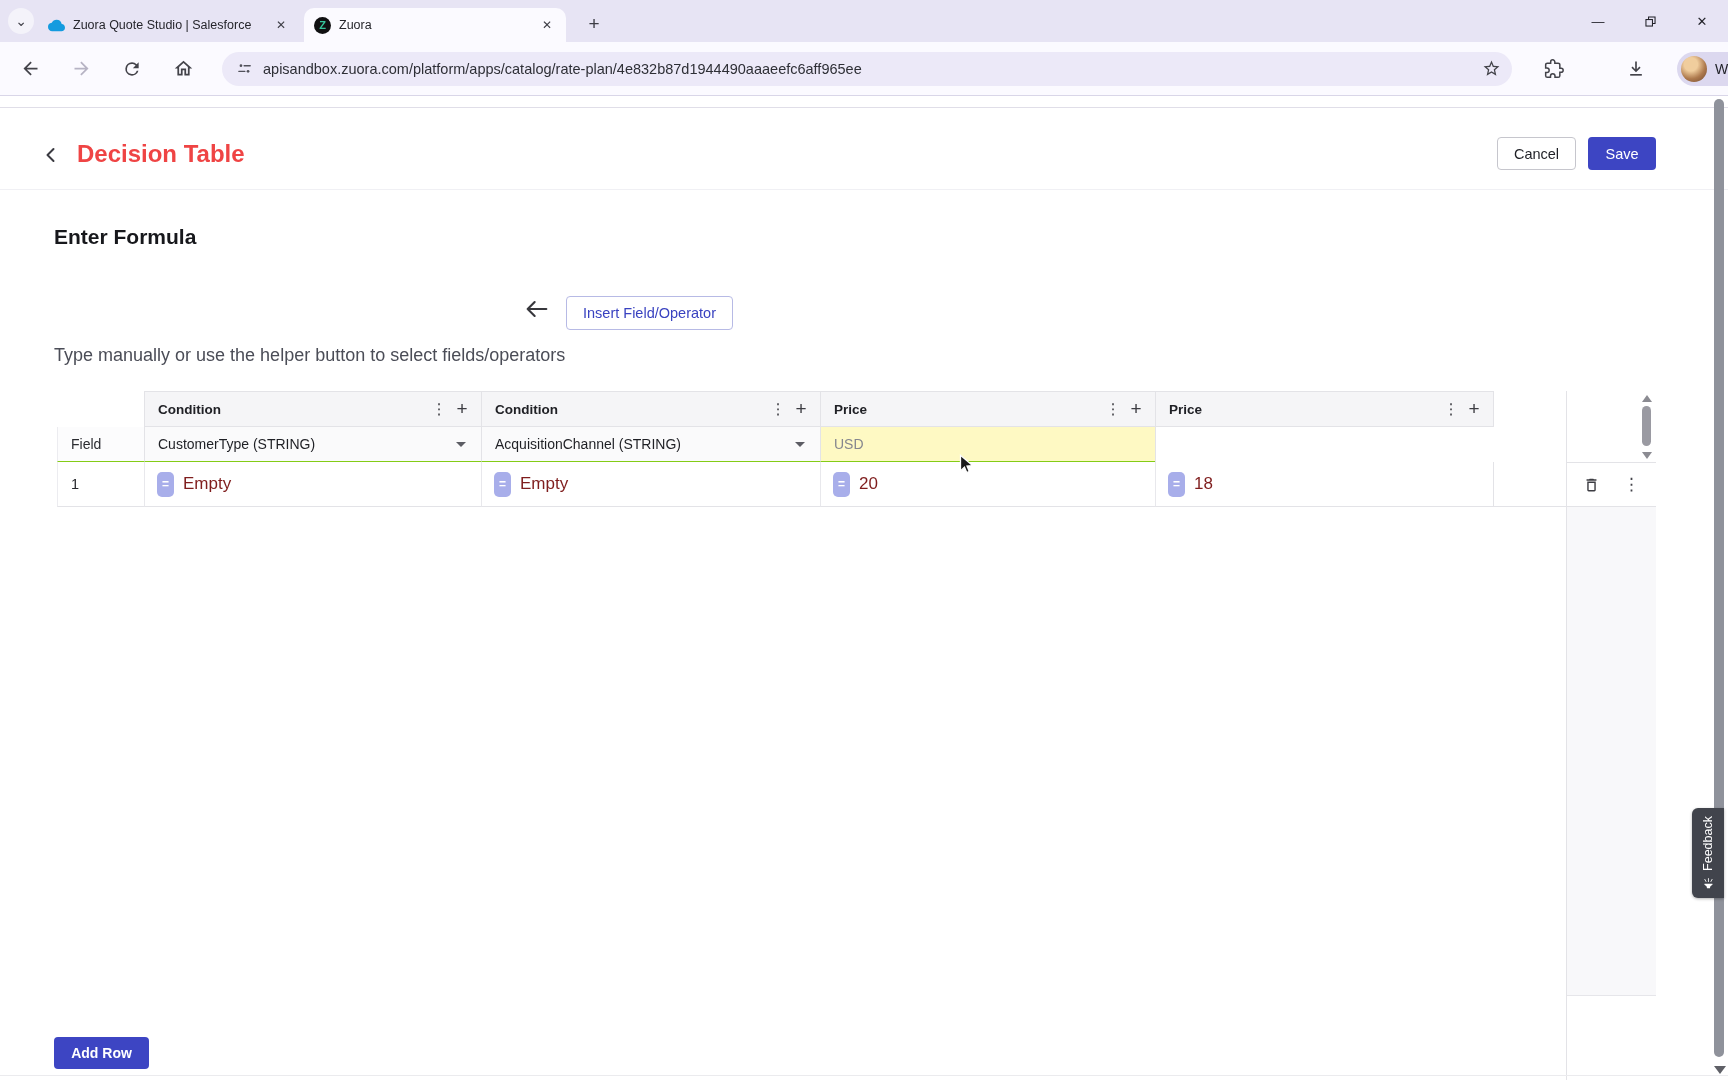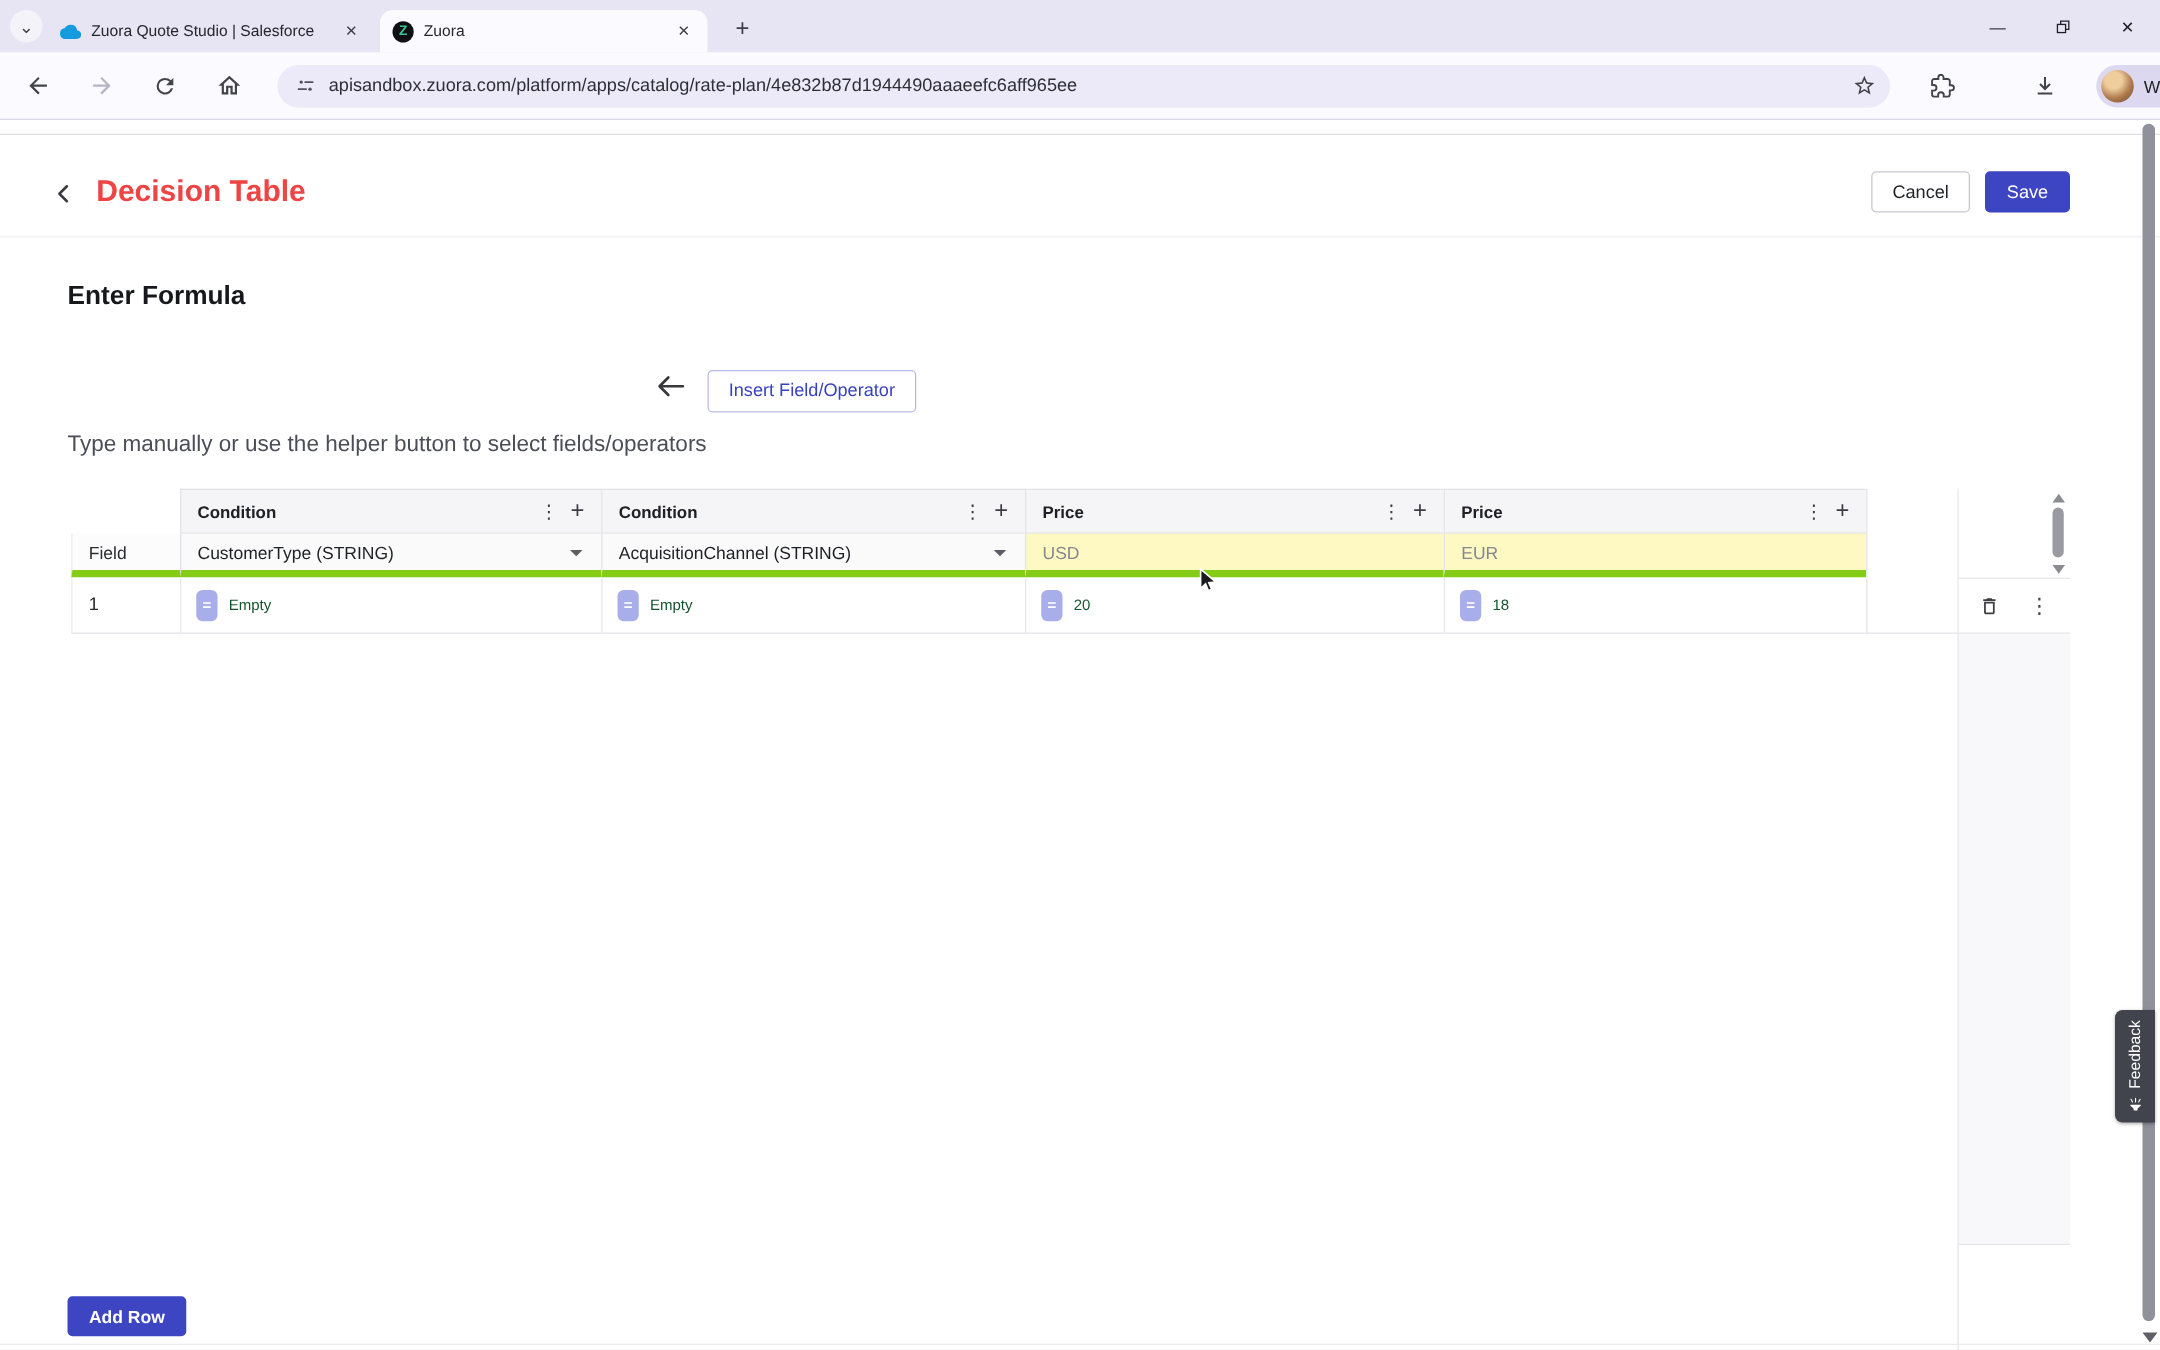--- a/index.html
+++ b/index.html
@@ -74,36 +74,36 @@
   .dt-row { display:flex; }
   .cell { position:relative; display:flex; align-items:center; }
   .w-num { width:87px; } .w-c1 { width:337px; } .w-c2 { width:339px; }
   .w-c3 { width:335px; } .w-c4 { width:338px; } .w-gut { width:73px; }
   .hdr-row .cell { height:36px; }
   .hdr-cell { background:#f5f5f7; border-top:1px solid #e3e3e7; border-bottom:1px solid #e3e3e7;
     border-left:1px solid #e3e3e7; padding-left:13px;justify-content:flex-end; }
   .hdr-cell .h-label { font-size:13.5px; font-weight:600; color:#202126; flex:1; }
   .col-menu { font-size:15px; color:#3c3c42; width:20px; text-align:center; }
   .col-add { font-size:19px; color:#3c3c42; width:26px; text-align:center; margin-right:6px; font-weight:400; }
-  .fld-row .cell { height:35px; border-bottom:6px solid #84cc16; }
+  .fld-row .cell { height:35px; border-bottom:1px solid #84cc16; }
   .fld-label { padding-left:13px; font-size:14px; color:#2b2c31; background:#fcfcfd;
     border-left:1px solid #ececf0; }
   .fld-select { background:#fafafb; border-left:1px solid #e3e3e7; padding-left:13px;
     font-size:14px; color:#1f2025; }
   .caret { position:absolute; right:15px; top:50%; margin-top:-2px; width:0; height:0;
     border-left:5px solid transparent; border-right:5px solid transparent; border-top:5px solid #5c5d64; }
   .fld-ro { background:#fef9c3; border-left:1px solid #e3e3e7; padding-left:13px;
     font-size:14px; color:#85868e; }
   .body-row .cell { height:45px; border-bottom:1px solid #e3e3e7; background:#fff; }
   .row-num { padding-left:13px; font-size:14.5px; color:#26272c; border-left:1px solid #ececf0; }
   .val-cell { border-left:1px solid #e8e8ec; padding-left:12px; }
   .op-badge { width:17px; height:25px; border-radius:5px; background:#a8aeea; color:#fff;
     font-size:12px; font-weight:700; display:flex; align-items:center; justify-content:center;
     margin-right:9px; flex:0 0 auto; }
-  .val-text { font-size:12px; color:#14532d; }
+  .val-text { font-size:17px; color:#7f1d1d; }
   .gut { background:#fff; border-left:1px solid #e3e3e7; }
   .hdr-row .gut, .fld-row .gut { border-bottom:none; }
 
   .actions-col { position:absolute; left:1566px; top:295px; width:90px; height:702px;
     border-left:1px solid #e3e3e7; }
   .act-top { position:relative; height:71px; background:#fff; }
   .act-row { height:45px; background:#fff; border-top:1px solid #e3e3e7;
     border-bottom:1px solid #e3e3e7; display:flex; align-items:center; padding:0 16px;
     justify-content:space-between; }
   .act-panel { height:489px; background:#f8f8fa; border-bottom:1px solid #e6e6ea; }
@@ -283,23 +283,20 @@
           <span>CustomerType (STRING)</span>
           <span class="caret"></span>
         </div>
         <div class="cell w-c2 fld-select">
           <span>AcquisitionChannel (STRING)</span>
           <span class="caret"></span>
         </div>
         <div class="cell w-c3 fld-ro">
           <span>USD</span>
         </div>
-        <div class="cell w-c4 fld-ro">
-          <span>EUR</span>
-        </div>
         <div class="cell w-gut gut"></div>
       </div>
 
       <div class="dt-row body-row">
         <div class="cell w-num row-num">1</div>
         <div class="cell w-c1 val-cell">
           <span class="op-badge">=</span>
           <span class="val-text">Empty</span>
         </div>
         <div class="cell w-c2 val-cell">

